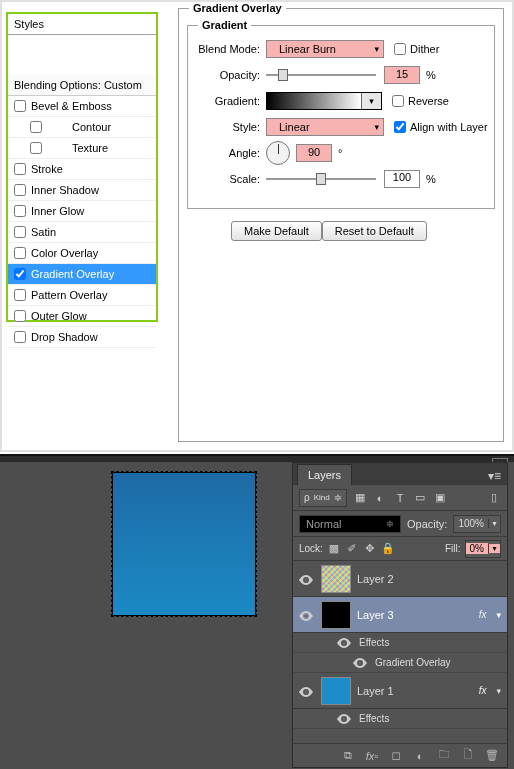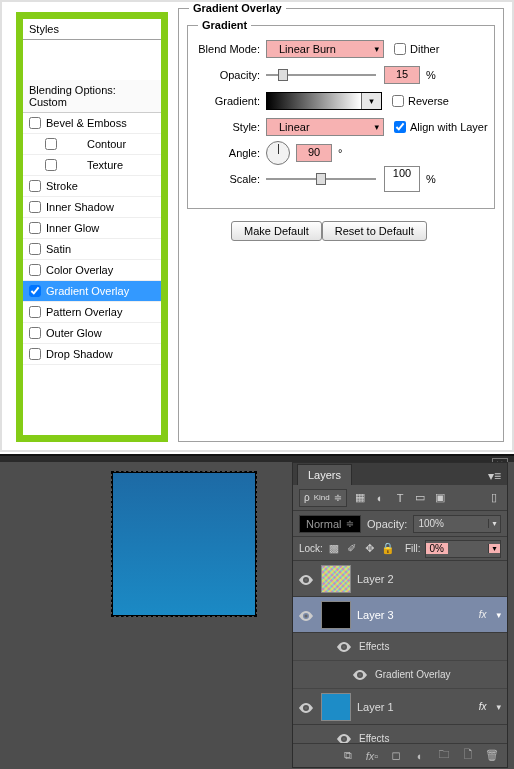--- a/index.html
+++ b/index.html
@@ -16,23 +16,23 @@
   .top-region {
     position: absolute;
     left: 0; top: 0;
     width: 514px; height: 452px;
     background: #fff;
     border: 2px solid #e0e0e0;
   }
   
   .styles-panel {
     position: absolute;
-    left: 14px; top: 10px;
-    width: 152px; height: 430px;
-    border: 7px solid #84cc16;
+    left: 4px; top: 10px;
+    width: 152px; height: 310px;
+    border: 2px solid #84cc16;
   }
   .styles-header {
     border-bottom: 1px solid #a0a0a0;
     padding: 4px 6px;
     font-size: 11px;
   }
   .styles-sub {
     border-bottom: 1px solid #ccc;
     padding: 4px 6px;
     font-size: 11px;
@@ -99,21 +99,21 @@
     height: 18px;
     font-size: 11px;
     padding: 1px 4px;
   }
   .pink-select { width: 118px; display:inline-flex; align-items:center; justify-content:space-between;padding-left:12px;}
   .pink-select .arrow { font-size:9px; }
   .pink-input { width: 36px; text-align:center;}
   .white-input {
     background: #fff;
     border: 1px solid #888;
-    height: 26px;
+    height: 18px;
     width: 36px;
     text-align:center;
     font-size: 11px;
   }
   .slider {
     width: 110px;
     height: 12px;
     position: relative;
   }
   .slider-track {
@@ -227,21 +227,21 @@
     display:flex; align-items:center; height:26px; padding:0 6px; gap:6px;
     border-bottom:1px solid #3a3a3a;
   }
   .mode-select {
     flex:1; height:18px; border:1px solid #3a3a3a; background:#000000;
     display:flex; align-items:center; padding:0 6px; font-size:11px;
     color:#999;
     justify-content:space-between;
   }
   .pct-box {
-    display:flex; align-items:center; border:1px solid #3a3a3a; height:18px; background:#5a5a5a;gap:40px;
+    display:flex; align-items:center; border:1px solid #3a3a3a; height:18px; background:#5a5a5a;
   }
   .pct-box .val { padding:0 4px; font-size:10px;}
   .pct-box .dd { width:12px; text-align:center; font-size:8px; border-left:1px solid #3a3a3a;}
   .pct-box.pink .val { background:#f7b2b2; color:#000; }
   .pct-box.pink .dd { background:#f7b2b2; color:#000; }
   .lock-row {
     display:flex; align-items:center; height:24px; padding:0 6px; gap:4px;
     border-bottom:1px solid #3a3a3a;
     font-size:10px;
   }
@@ -266,21 +266,21 @@
       repeating-linear-gradient(45deg,#6a4,#6a4 2px,#a44 2px,#a44 4px),
       repeating-linear-gradient(-45deg,#46a,#46a 2px,#aa4 2px,#aa4 4px);
     background-blend-mode: screen;
   }
   .layer-name { flex:1; font-size:11px; }
   .layer-name.ul { }
   .fx-badge { font-size:10px; font-style:italic; color:#eee; padding-right:2px;}
   .chev { font-size:9px; padding:0 2px;}
   .sub-row {
     display:flex; align-items:center;
-    height:28px; padding-left:42px;
+    height:20px; padding-left:42px;
     font-size:10px;
     border-bottom:1px solid #454545;
     gap:6px;
   }
   .sub-row .eye { width:18px; }
   .bottom-icons {
     position:absolute; bottom:0; left:0; right:0;
     height:24px; display:flex; align-items:center; justify-content:flex-end;
     gap:10px; padding:0 8px;
     border-top:1px solid #3a3a3a;

